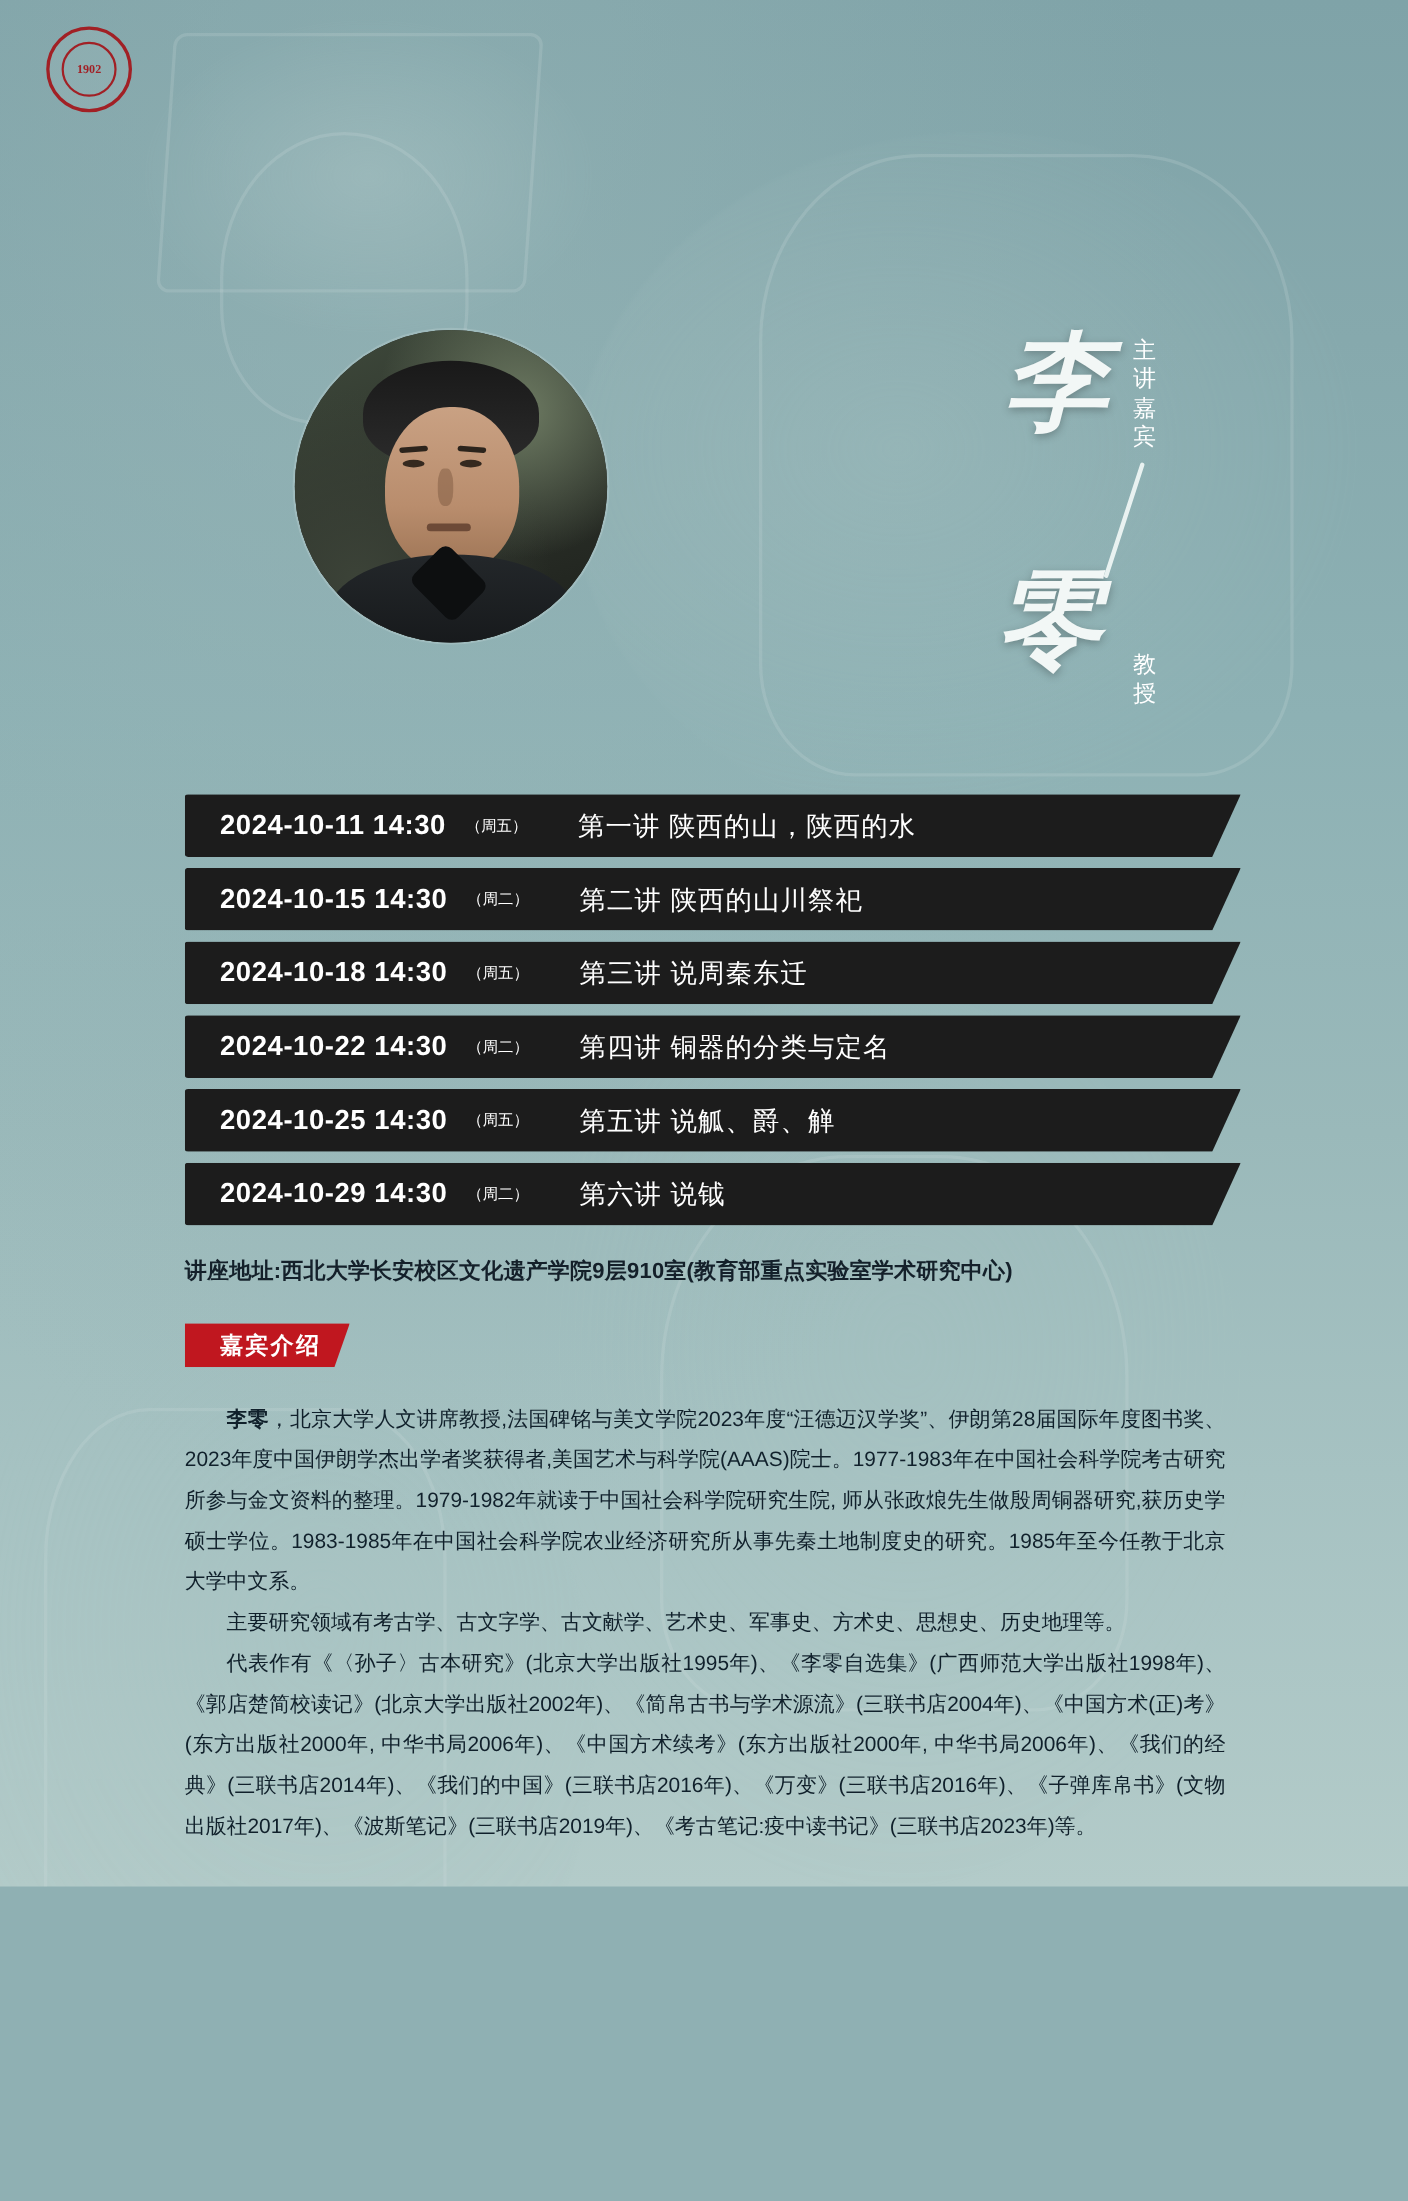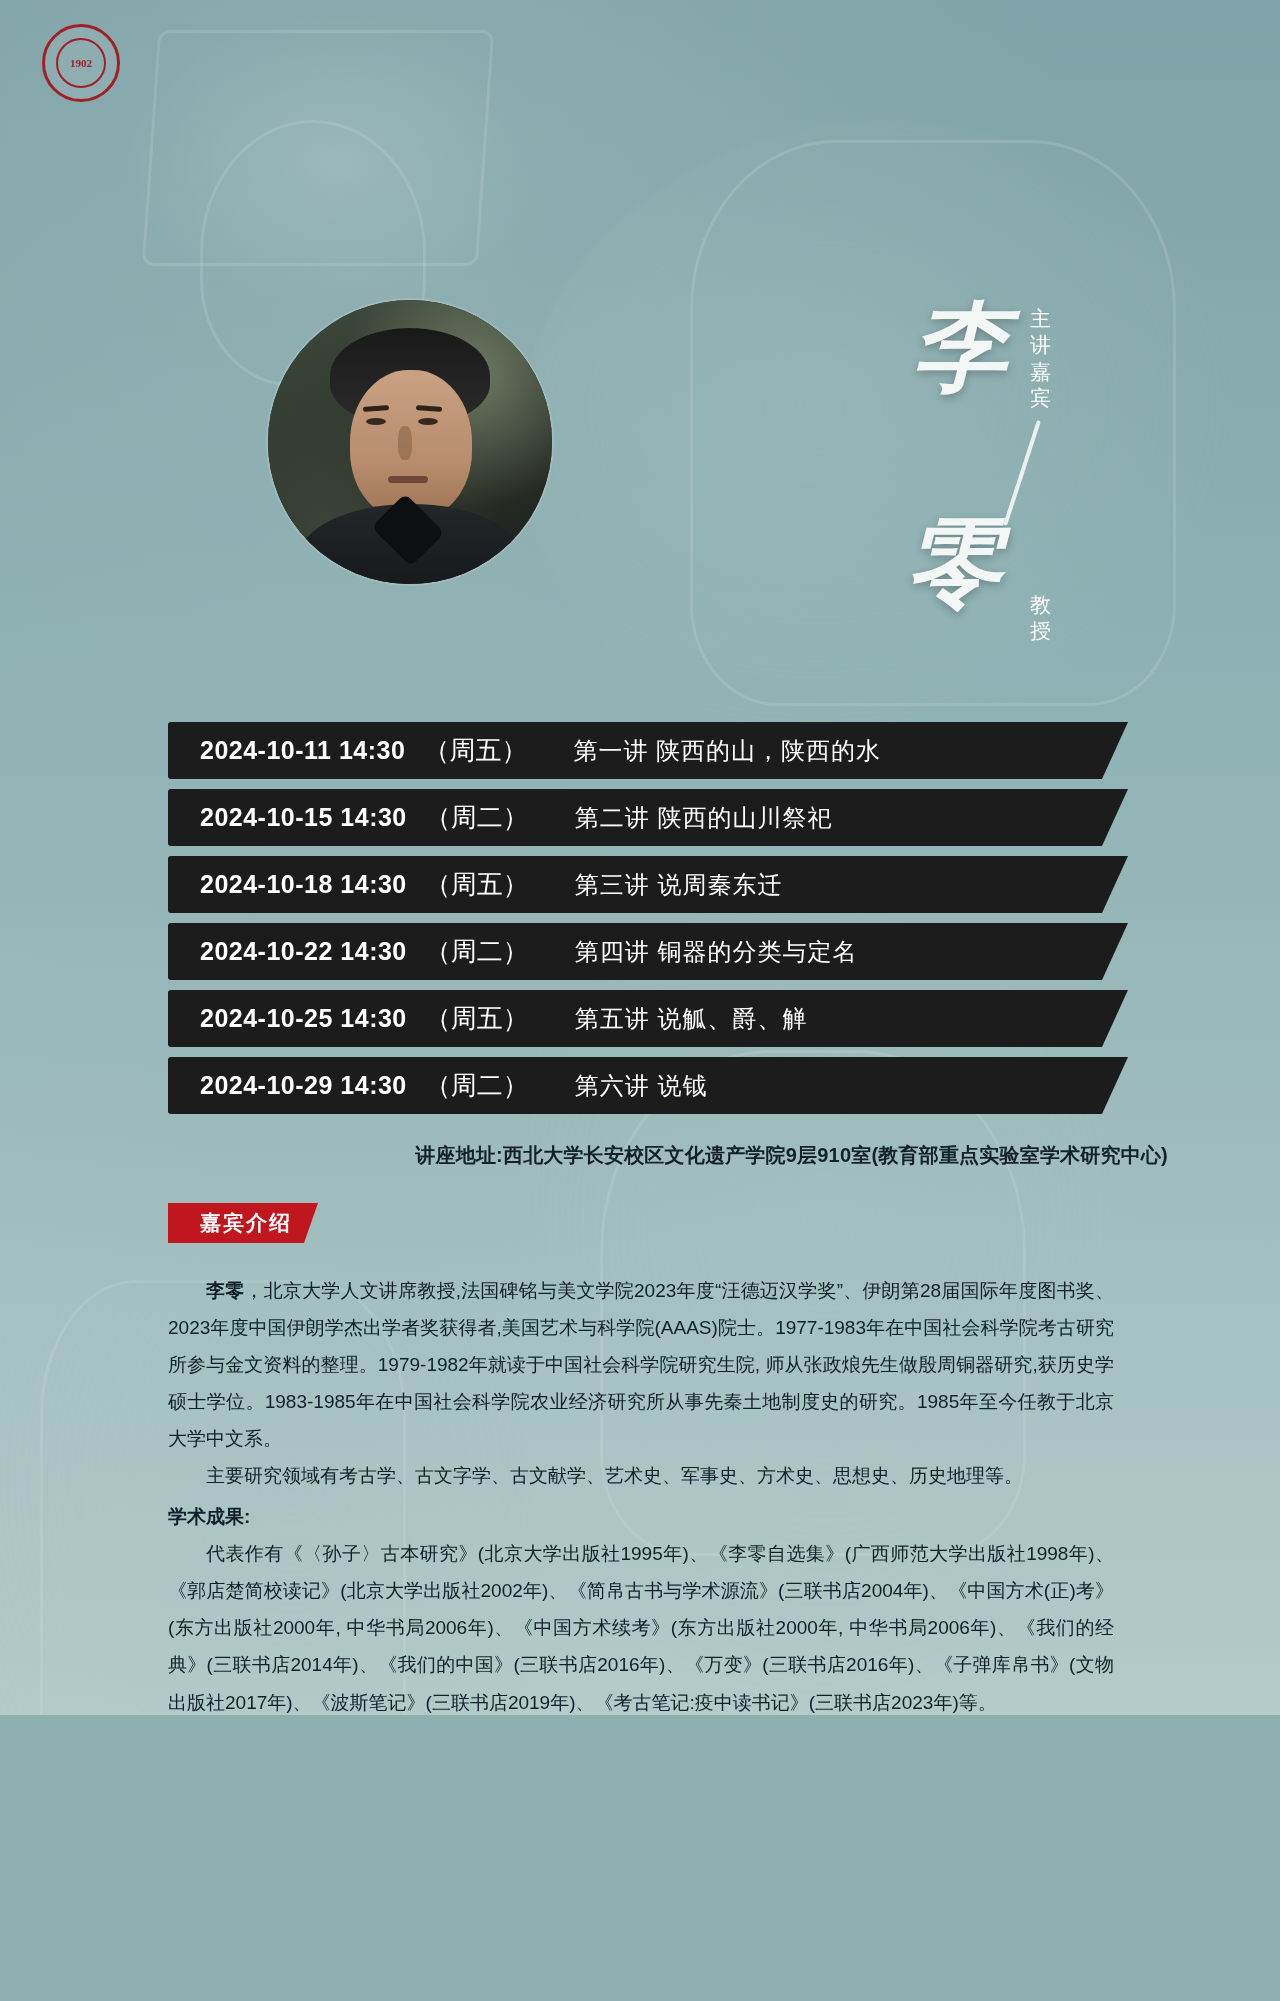--- a/index.html
+++ b/index.html
@@ -125,30 +125,30 @@
     background:#1c1c1c;color:#ffffff;
     display:flex;align-items:center;
     border-radius:3px 0 0 3px;
     clip-path:polygon(0 0, 100% 0, calc(100% - 26px) 100%, 0 100%);
     padding-left:32px;box-sizing:border-box;
   }
   .sched-row .date{
     font-size:25px;font-weight:bold;letter-spacing:.5px;white-space:nowrap;
   }
   .sched-row .week{
-    font-size:26px;margin-left:18px;white-space:nowrap;
+    font-size:14px;margin-left:18px;white-space:nowrap;
   }
   .sched-row .topic{
     font-size:24px;margin-left:46px;white-space:nowrap;letter-spacing:1px;
   }
 
   
   #venue{
     position:absolute;left:168px;top:1142px;width:1000px;
-    color:#14202a;font-size:20px;font-weight:bold;letter-spacing:.2px;text-align:right;
+    color:#14202a;font-size:20px;font-weight:bold;letter-spacing:.2px;
   }
 
   
   #intro-tag{
     position:absolute;left:168px;top:1203px;height:40px;padding:0 26px 0 32px;
     background:#c0171f;color:#ffffff;font-size:21px;font-weight:bold;
     display:flex;align-items:center;letter-spacing:2px;
     clip-path:polygon(0 0, 100% 0, calc(100% - 14px) 100%, 0 100%);
   }
 
@@ -255,21 +255,20 @@
     </div>
   </div>
 
   <div id="venue">讲座地址:西北大学长安校区文化遗产学院9层910室(教育部重点实验室学术研究中心)</div>
 
   <div id="intro-tag">嘉宾介绍</div>
 
   <div id="bio">
     <p class="indent"><b>李零</b><span>，北京大学人文讲席教授,法国碑铭与美文学院2023年度“汪德迈汉学奖”、伊朗第28届国际年度图书奖、2023年度中国伊朗学杰出学者奖获得者,美国艺术与科学院(AAAS)院士。1977-1983年在中国社会科学院考古研究所参与金文资料的整理。1979-1982年就读于中国社会科学院研究生院, 师从张政烺先生做殷周铜器研究,获历史学硕士学位。1983-1985年在中国社会科学院农业经济研究所从事先秦土地制度史的研究。1985年至今任教于北京大学中文系。</span></p>
     <p class="indent">主要研究领域有考古学、古文字学、古文献学、艺术史、军事史、方术史、思想史、历史地理等。</p>
-    <p class="sect">学术成果:</p>
     <p class="indent">代表作有《〈孙子〉古本研究》(北京大学出版社1995年)、《李零自选集》(广西师范大学出版社1998年)、《郭店楚简校读记》(北京大学出版社2002年)、《简帛古书与学术源流》(三联书店2004年)、《中国方术(正)考》(东方出版社2000年, 中华书局2006年)、《中国方术续考》(东方出版社2000年, 中华书局2006年)、《我们的经典》(三联书店2014年)、《我们的中国》(三联书店2016年)、《万变》(三联书店2016年)、《子弹库帛书》(文物出版社2017年)、《波斯笔记》(三联书店2019年)、《考古笔记:疫中读书记》(三联书店2023年)等。</p>
   </div>
 
   <div id="footer">
     <div class="mark">印</div>
     <div class="ftext">西北大学文化遗产学院</div>
   </div>
 
 </div>
 

